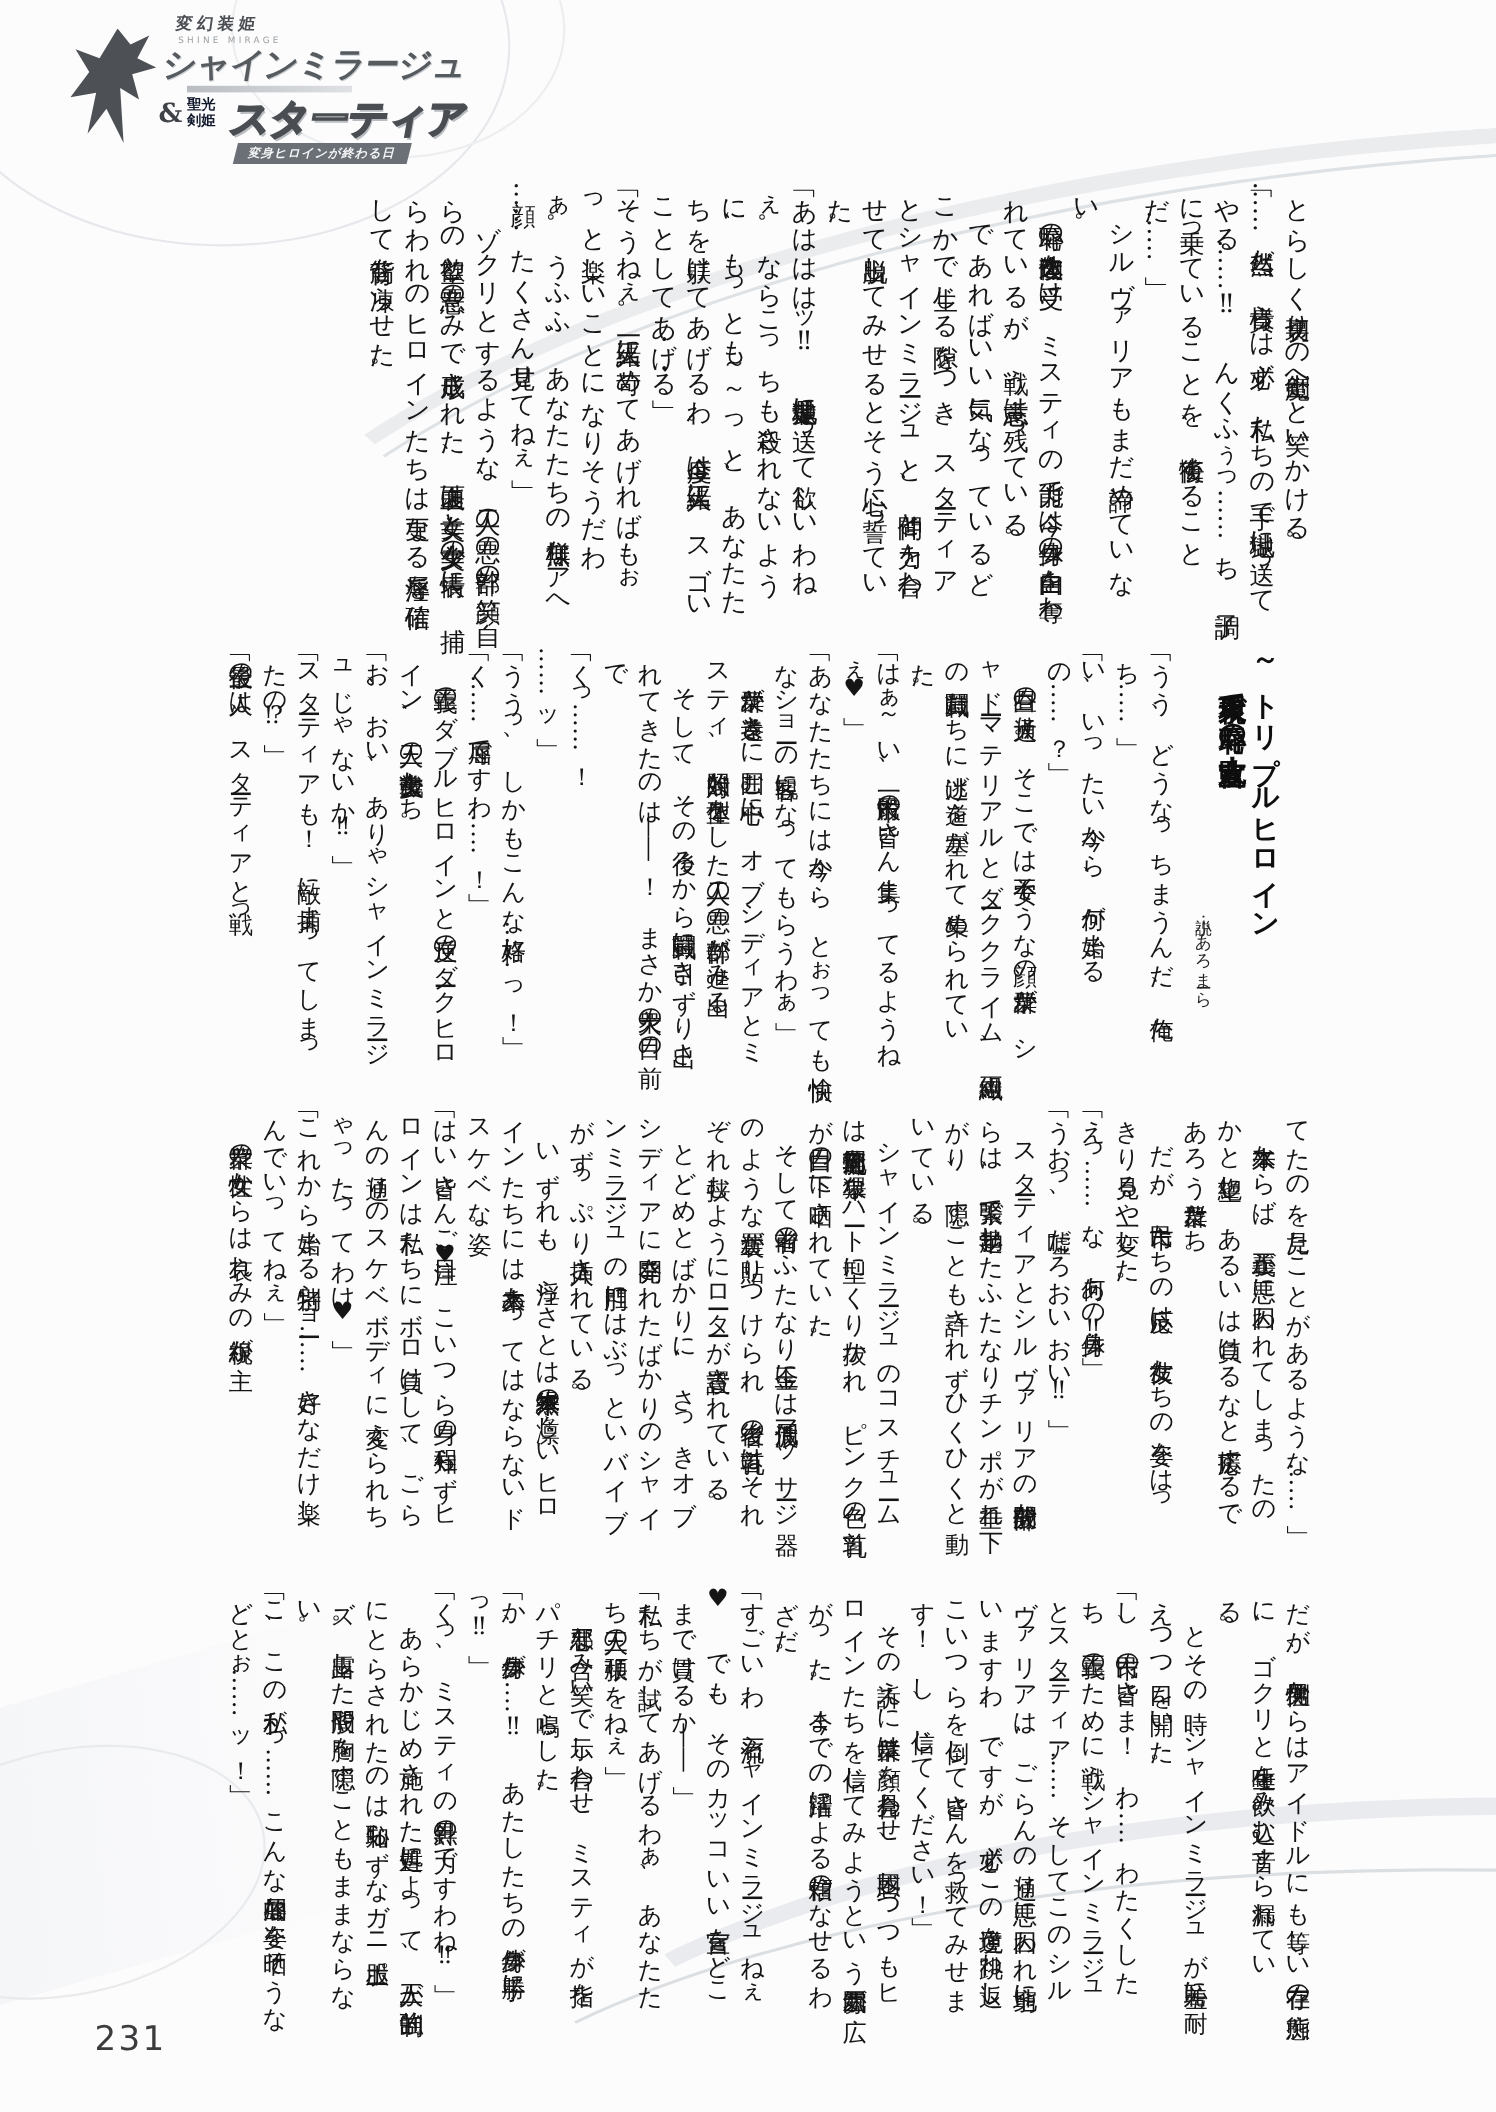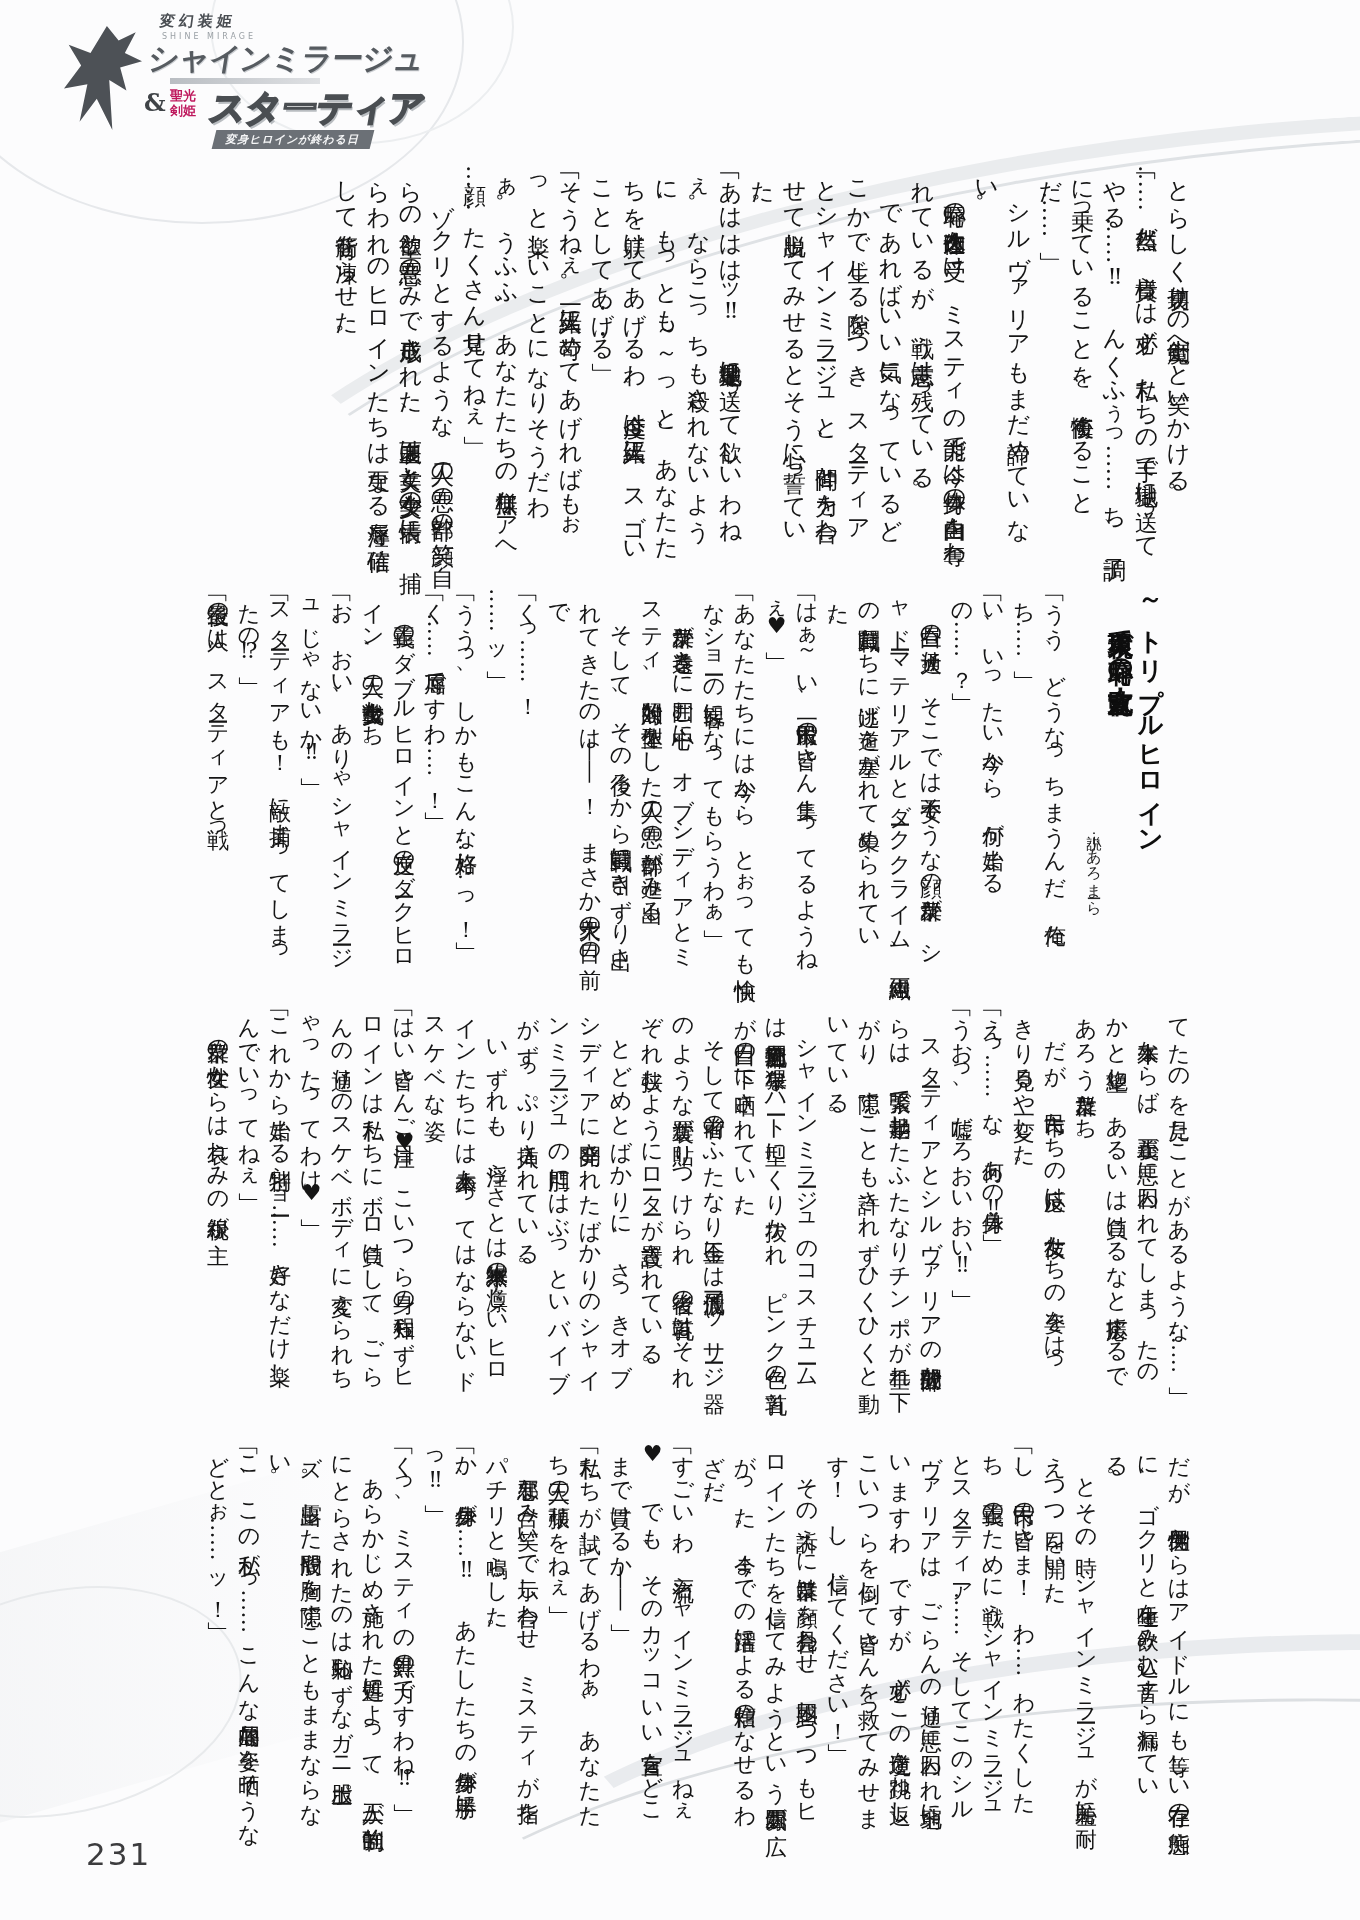--- a/index.html
+++ b/index.html
@@ -28,21 +28,21 @@
   .logo{position:absolute;left:52px;top:4px;width:320px;height:160px;z-index:3;}
   .logo *{position:absolute;white-space:nowrap;}
   .logo-girl{left:12px;top:22px;width:78px;height:104px;background:#4d5156;
     clip-path:polygon(55% 0,70% 14%,92% 6%,78% 26%,100% 34%,72% 40%,80% 62%,58% 52%,62% 100%,42% 70%,20% 92%,30% 56%,0 60%,22% 38%,6% 18%,34% 26%);}
   .logo-prefix{left:108px;top:8px;font-size:15px;font-weight:bold;color:#4a4e53;letter-spacing:4px;transform:skewX(-8deg);}
   .logo-romaji{left:110px;top:28px;font-size:8px;color:#9aa0a5;letter-spacing:3px;font-family:"DejaVu Sans","Liberation Sans",sans-serif;text-align:center;}
   .logo-main1{left:96px;top:34px;font-size:31px;font-weight:bold;color:#565b60;transform:skewX(-9deg);
     text-shadow:1px 1px 0 #c9ccd0;letter-spacing:-1px;}
   .logo-tagline{left:118px;top:74px;width:150px;height:6px;background:linear-gradient(90deg,#b9bdc2,#dfe1e4);}
   .logo-amp{left:92px;top:84px;font-size:24px;font-weight:bold;color:#3f4347;}
-  .logo-prefix2{left:118px;top:84px;font-size:13px;font-weight:bold;color:#be185d;line-height:15px;}
+  .logo-prefix2{left:118px;top:84px;font-size:13px;font-weight:bold;color:#0f172a;line-height:15px;}
   .logo-main2{left:158px;top:80px;font-size:36px;font-weight:bold;color:#f3f4f5;transform:skewX(-10deg);
     -webkit-text-stroke:2px #4a4e52;text-shadow:2px 3px 0 #b9bdc1;letter-spacing:-1px;}
   .logo-sub{left:162px;top:126px;font-size:11px;font-weight:bold;color:#f5f6f7;background:#6b7076;
     padding:2px 12px;transform:skewX(-14deg);letter-spacing:1px;}
   
   .band{
     position:absolute;right:165px;z-index:2;
     writing-mode:vertical-rl;text-orientation:mixed;
     color:#151515;
   }

